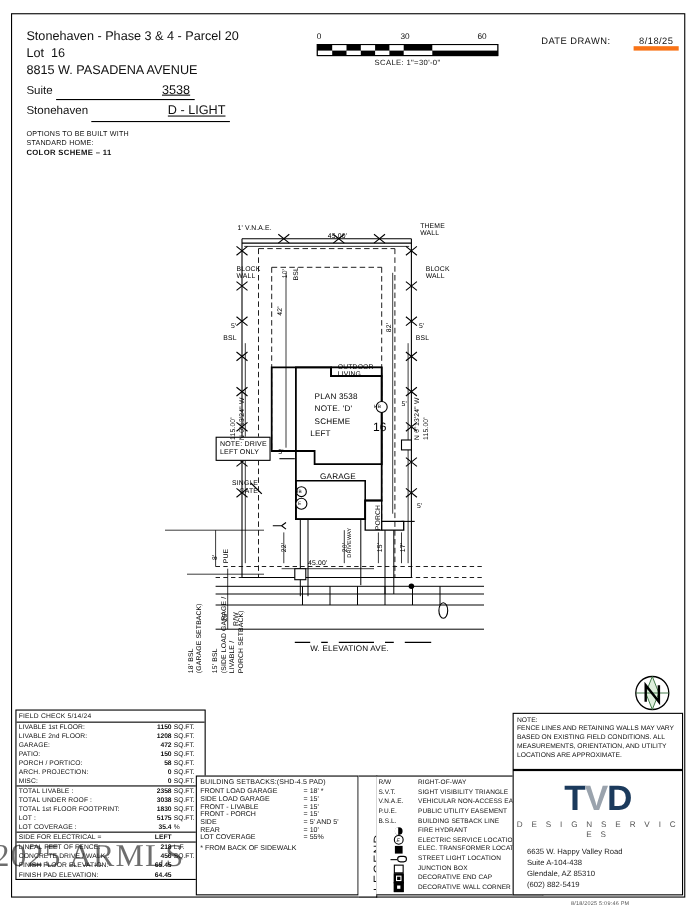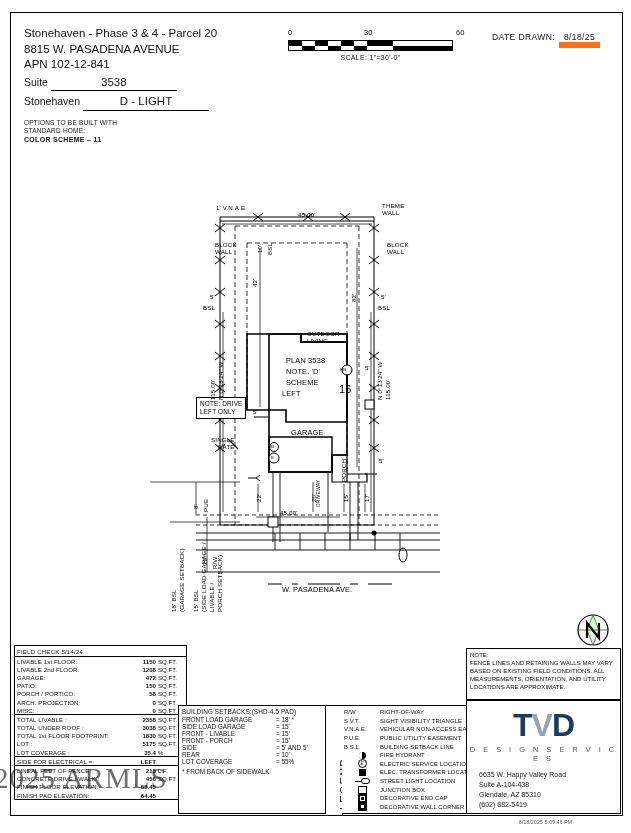--- a/index.html
+++ b/index.html
@@ -9,35 +9,35 @@
     color:#111;
   }
   #sheet{position:absolute;left:0;top:0;width:631px;height:833px;}
   .bdr{position:absolute;left:10px;top:12px;width:611px;height:802px;border:1px solid #000;}
 
   
   .hdr{position:absolute;left:24px;top:26px;width:260px;}
   .hdr .l{font-size:10.5px;line-height:15.5px;white-space:nowrap;}
   .hdr .l.big{font-size:11.5px;}
   .fld{display:inline-block;border-bottom:1px solid #000;min-width:118px;
-       text-align:center;font-size:11.5px;padding:0 4px;}
+       text-align:right;font-size:11.5px;padding:0 4px;text-decoration:underline;}
   .opt{margin-top:8px;font-size:6.5px;line-height:8.5px;letter-spacing:.2px;}
   .opt b{font-size:7px;letter-spacing:.3px;}
 
   
   .scalewrap{position:absolute;left:288px;top:28px;width:165px;}
   .scnum{position:relative;height:11px;font-size:7.5px;}
   .scnum span{position:absolute;top:0;}
   .scbar{position:relative;height:11px;border:1px solid #000;box-sizing:border-box;
          background:#000;margin-top:1px;}
   .scbar i{position:absolute;background:#fff;}
   .sctxt{font-size:7px;text-align:center;margin-top:3px;letter-spacing:.3px;}
 
   .datedrawn{position:absolute;left:492px;top:32px;font-size:8.5px;letter-spacing:.4px;white-space:nowrap;}
-  .datedrawn u{text-decoration:none;border-bottom:6px solid #f97316;padding:0 5px;margin-left:4px;}
+  .datedrawn u{text-decoration:none;border-bottom:4px solid #f97316;padding:0 5px;margin-left:21px;}
 
   
   #plan{position:absolute;left:10px;top:12px;width:611px;height:802px;}
   .tx{position:absolute;font-size:6.2px;line-height:7.4px;letter-spacing:.15px;
       white-space:nowrap;color:#000;}
   .tx.c{text-align:left;}
   .tx.b{font-size:7.4px;}
   .rot90{transform-origin:0 0;transform:rotate(-90deg);}
   .boxed{border:1px solid #000;padding:2px 3px;background:#fff;font-size:6.4px;line-height:8px;}
 
@@ -115,42 +115,45 @@
 </style>
 </head>
 <body>
 
 <div id="sheet">
 
   <div class="bdr"></div>
 
   <div class="hdr">
     <div class="l big">Stonehaven - Phase 3 &amp; 4 - Parcel 20</div>
+    <div class="l big">
+      <span>Lot</span>
+      &nbsp;<span>16</span>
+    </div>
     <div class="l big">8815 W. PASADENA AVENUE</div>
-    <div class="l big">APN  102-12-841</div>
     <div class="l" style="margin-top:2px">
       <span>Suite</span>
       <span class="fld">3538</span>
     </div>
     <div class="l" style="margin-top:3px">
       <span>Stonehaven</span>
       <span class="fld">D - LIGHT</span>
     </div>
     <div class="opt">
       <div>OPTIONS TO BE BUILT WITH</div>
       <div>STANDARD HOME:</div>
       <b>COLOR  SCHEME  –  11</b>
     </div>
   </div>
 
   <div class="scalewrap">
     <div class="scnum">
       <span style="left:0">0</span>
       <span style="left:76px">30</span>
-      <span style="left:168px">60</span>
+      <span style="left:146px">60</span>
     </div>
     <div class="scbar">
       <i style="left:13px;top:0;width:13px;height:4.5px"></i>
       <i style="left:39px;top:0;width:13px;height:4.5px"></i>
       <i style="left:65px;top:0;width:13px;height:4.5px"></i>
       <i style="left:104px;top:0;width:59px;height:4.5px"></i>
       <i style="left:0;top:4.5px;width:13px;height:4.5px"></i>
       <i style="left:26px;top:4.5px;width:13px;height:4.5px"></i>
       <i style="left:52px;top:4.5px;width:13px;height:4.5px"></i>
       <i style="left:78px;top:4.5px;width:26px;height:4.5px"></i>
@@ -376,21 +379,21 @@
     <span class="tx rot90" style="left:366px;top:388px">N 0°13'24" W</span>
     <span class="tx rot90" style="left:374px;top:388px">115.00'</span>
 
     <span class="tx rot90" style="left:160px;top:600px;white-space:pre;line-height:8px">18' BSL
 (GARAGE SETBACK)</span>
     <span class="tx rot90" style="left:182px;top:600px;white-space:pre;line-height:8px">15' BSL
 (SIDE LOAD GARAGE /
 LIVABLE /
 PORCH SETBACK)</span>
 
-    <span class="tx b" style="left:272px;top:574px">W. PASADENA AVE.</span>
+    <span class="tx b" style="left:272px;top:574px">W. ELEVATION AVE.</span>
 
     <span class="tx" style="left:330px;top:354px;font-size:4.4px">HB</span>
     <span class="tx" style="left:261px;top:442px;font-size:4.4px">E</span>
     <span class="tx" style="left:258px;top:431px;font-size:4.4px">HB</span>
   </div>
 
   <div class="spec">
     <div class="fc">FIELD CHECK  5/14/24</div>
 
     <div class="grp">

